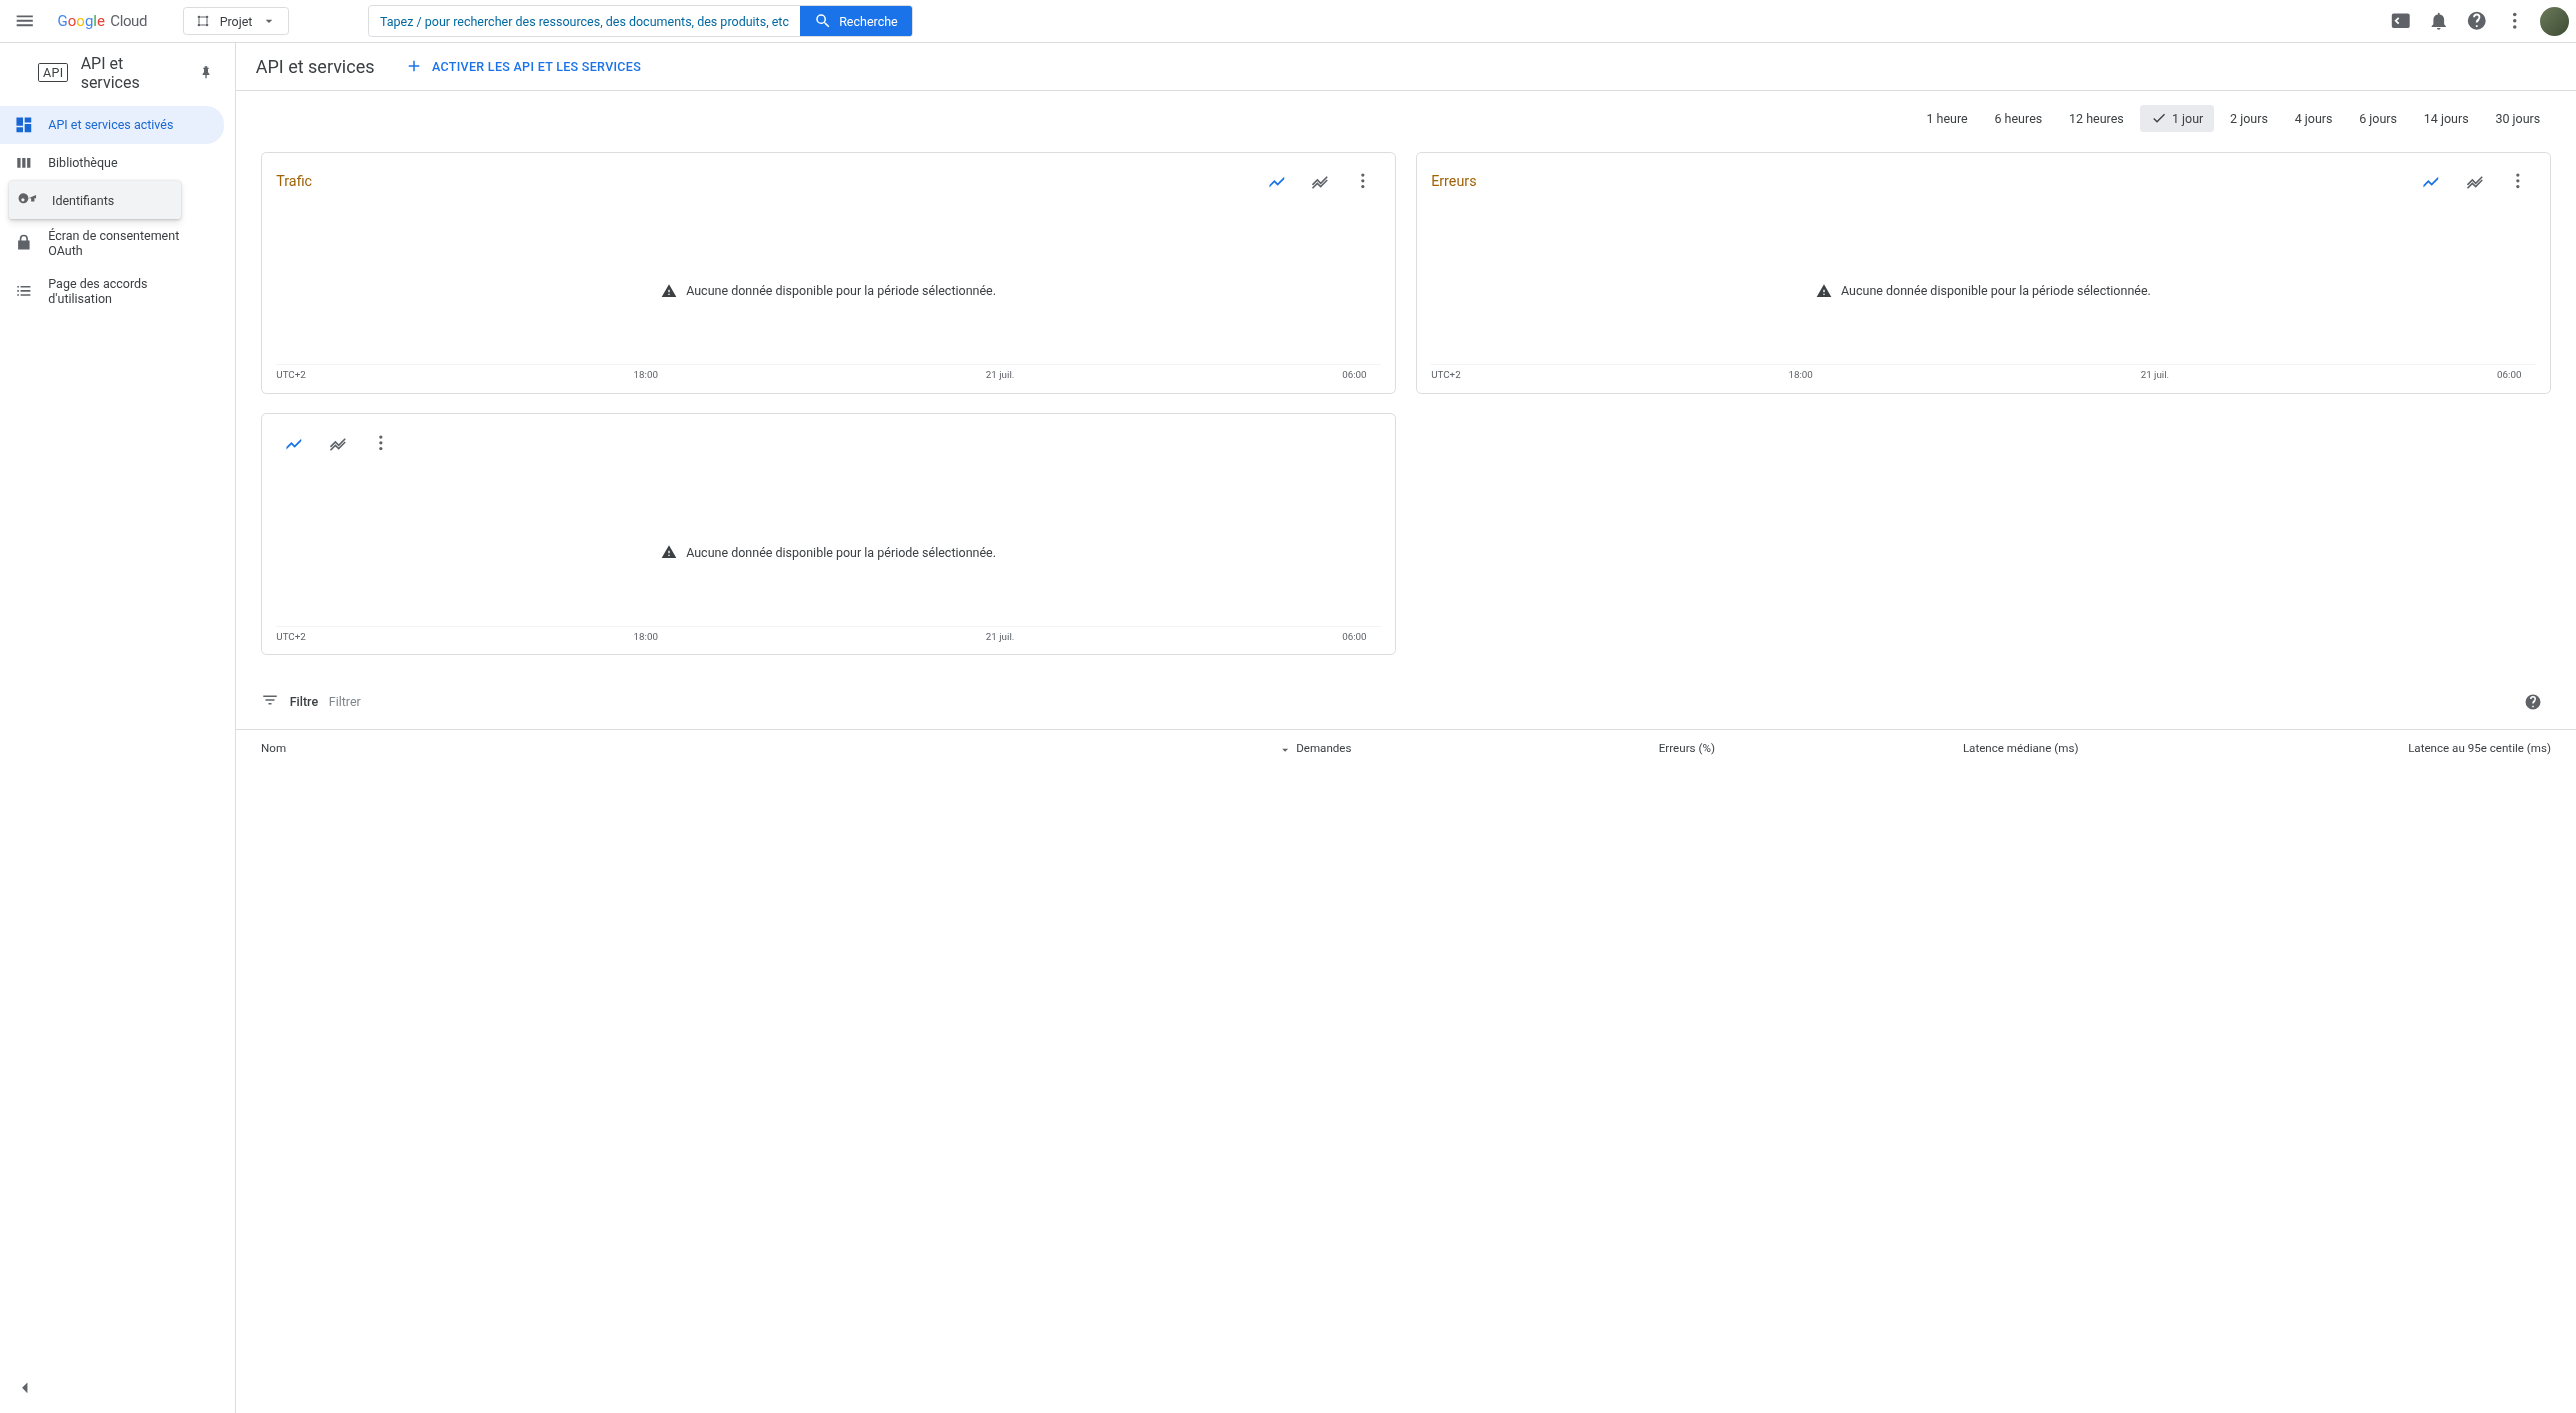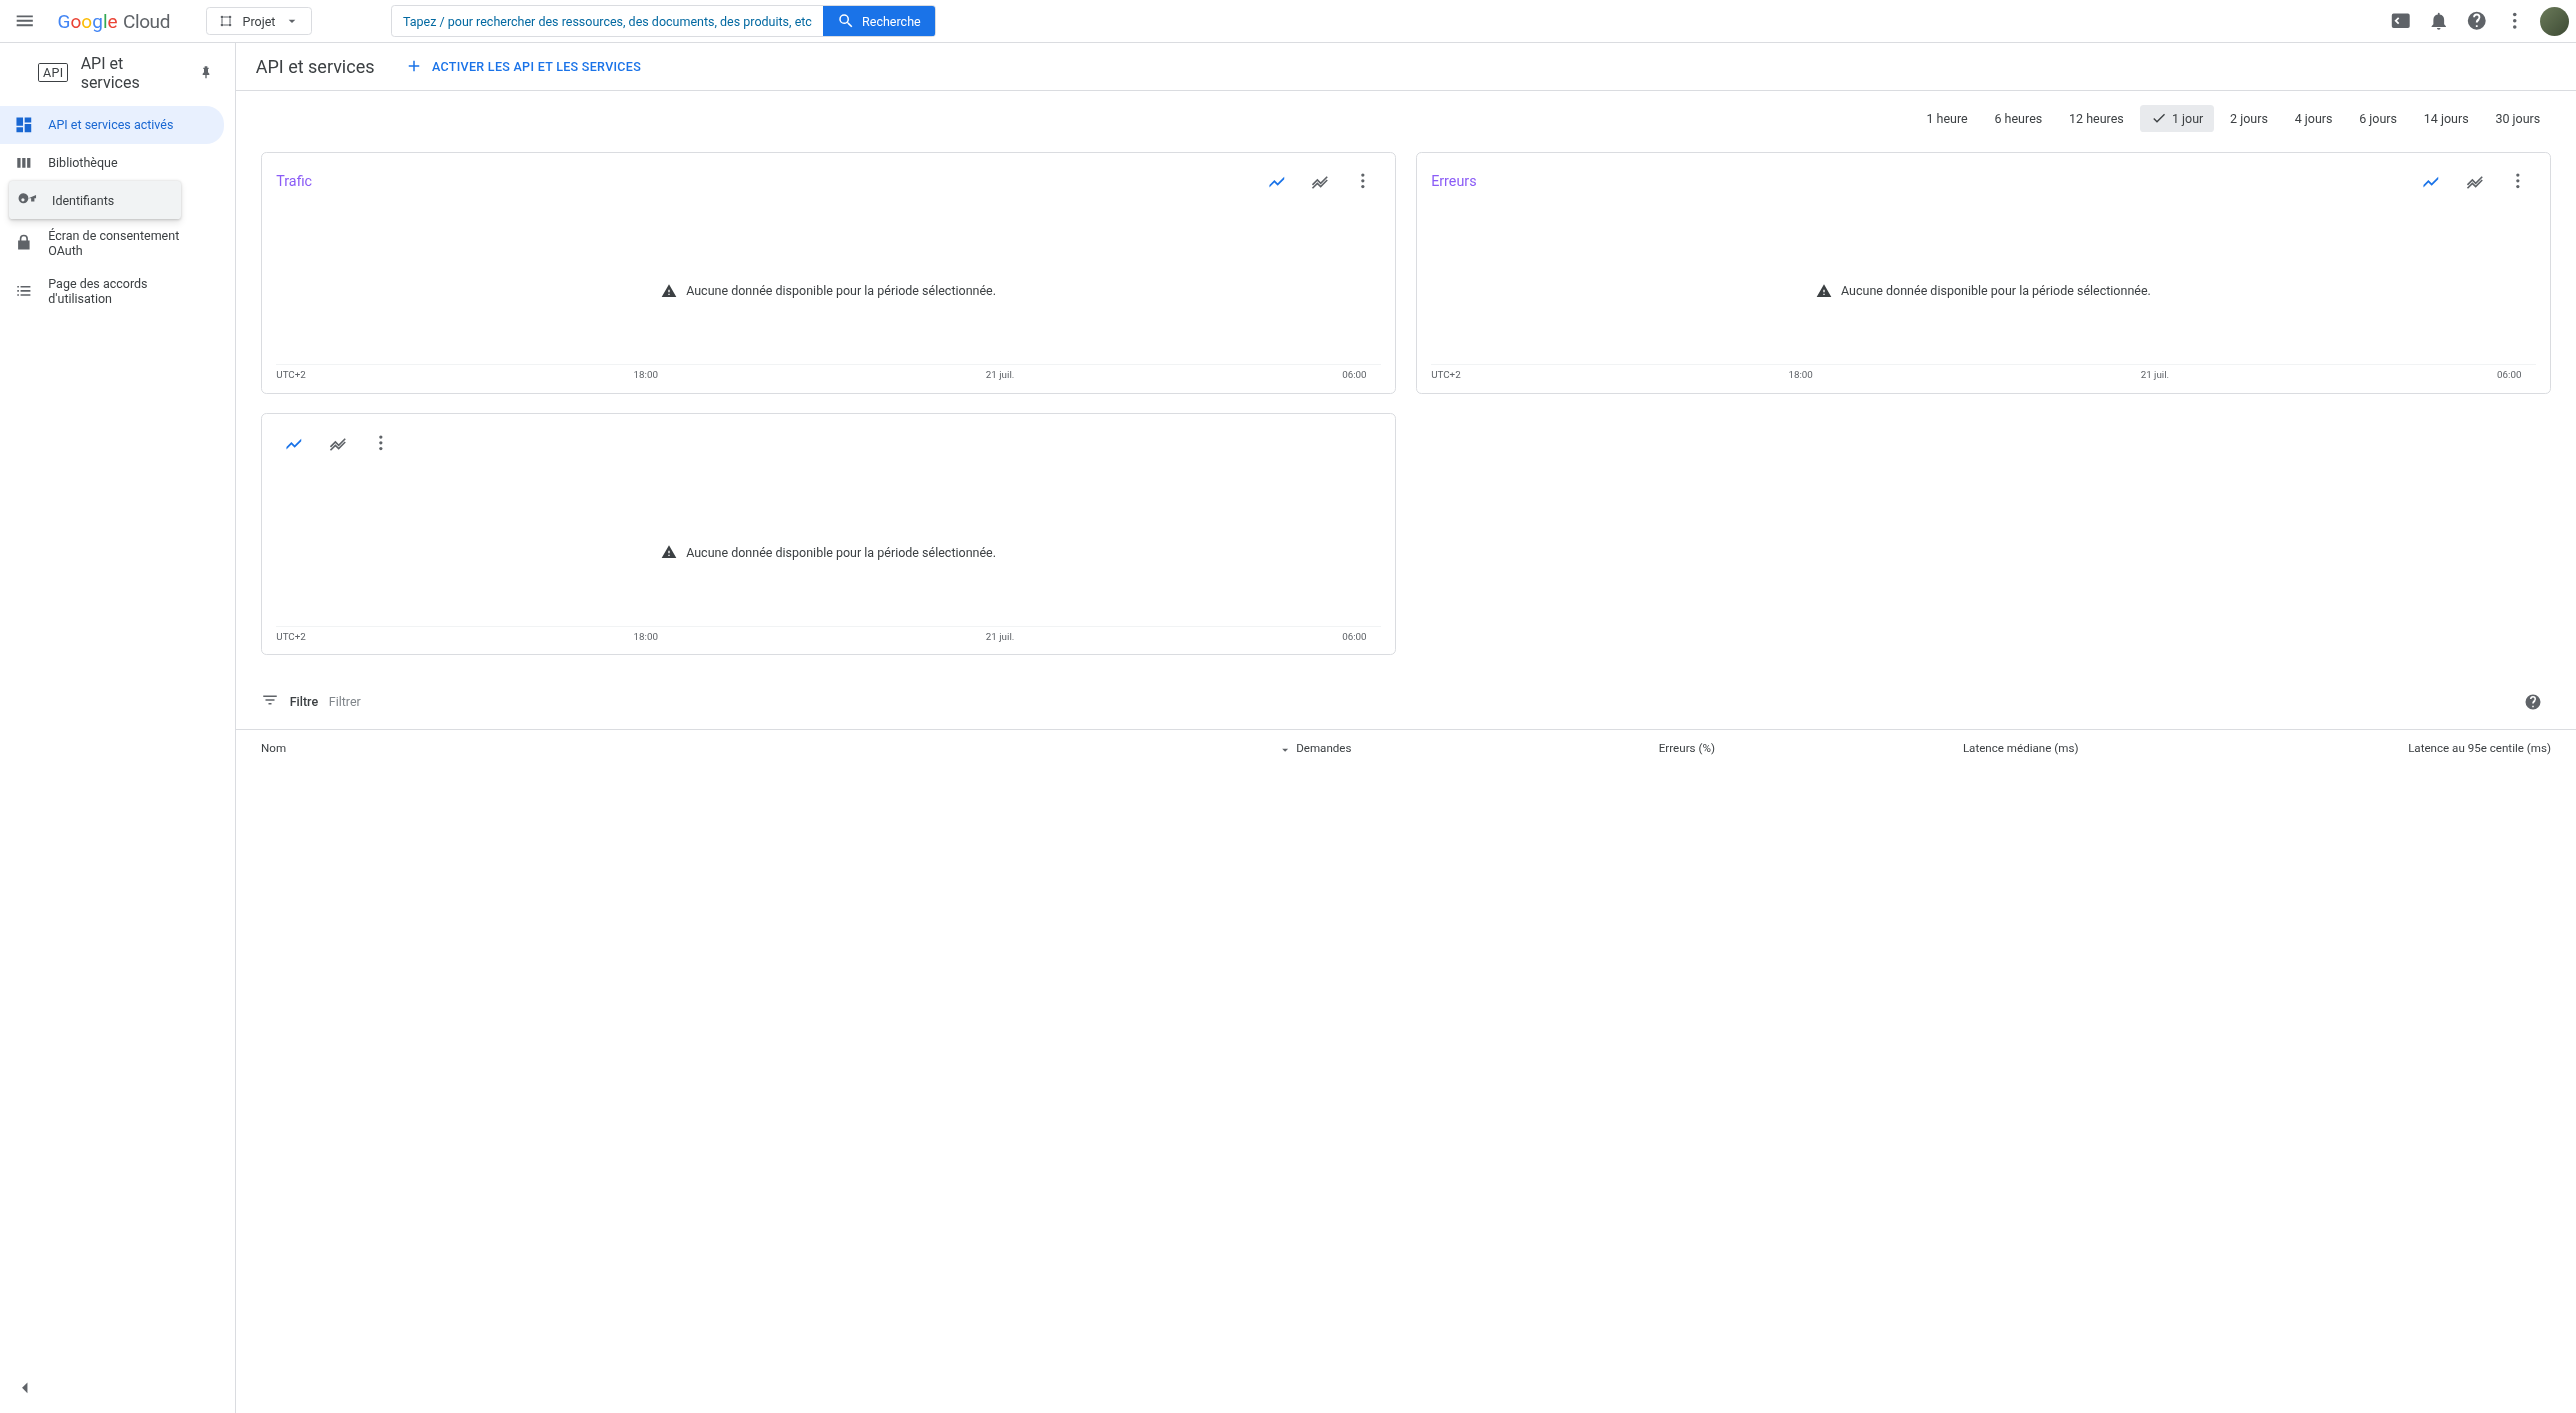--- a/index.html
+++ b/index.html
@@ -3,21 +3,21 @@
 <meta charset="utf-8">
 <style>
   * { box-sizing: border-box; margin: 0; padding: 0; }
   html, body { width: 100%; height: 100%; font-family: "Google Sans", Roboto, Arial, sans-serif; background: #fff; color: #3c4043; overflow: hidden; }
   body { display: flex; flex-direction: column; }
 
   
   .topbar { height: 43px; display: flex; align-items: center; padding: 0 7.2px; border-bottom: 0.9px solid #dadce0; gap: 7.2px; }
   .icon-btn { width: 36px; height: 36px; border-radius: 50%; display: flex; align-items: center; justify-content: center; cursor: pointer; color: #5f6368; flex-shrink: 0; }
   .icon-btn svg { width: 21.5px; height: 21.5px; fill: currentColor; }
-  .logo { display: flex; align-items: center; gap: 1.8px; font-size: 19px; color: #5f6368; padding: 0 7.2px; cursor: pointer; }
+  .logo { display: flex; align-items: center; gap: 1.8px; font-size: 15px; color: #5f6368; padding: 0 7.2px; cursor: pointer; }
   .logo .g1 { color: #4285F4; } .logo .g2 { color: #EA4335; } .logo .g3 { color: #FBBC05; } .logo .g4 { color: #4285F4; } .logo .g5 { color: #34A853; } .logo .g6 { color: #EA4335; }
   .logo .cloud { color: #5f6368; margin-left: 3.6px; font-weight: 400; letter-spacing: -0.4px; }
   .project-picker { display: flex; align-items: center; gap: 9px; padding: 5.4px 10.7px; border: 0.9px solid #dadce0; border-radius: 3.6px; margin-left: 21.5px; cursor: pointer; color: #3c4043; font-size: 12.5px; }
   .project-picker svg { width: 16px; height: 16px; fill: #5f6368; }
   .spacer-flex { flex: 1; }
   .searchbox { display: flex; align-items: center; height: 32px; border: 0.9px solid #dadce0; border-radius: 3.6px; margin-left: 72px; min-width: 519px; overflow: hidden; }
   .searchbox .placeholder { flex: 1; padding: 0 10.7px; color: #0369a1; font-size: 12.5px; white-space: nowrap; overflow: hidden; text-overflow: ellipsis; }
   .searchbox .search-btn { display: flex; align-items: center; gap: 7.2px; background: #1a73e8; color: #ffffff; height: 100%; padding: 0 14.3px; font-size: 12.5px; cursor: pointer; }
   .searchbox .search-btn svg { width: 18px; height: 18px; fill: #fff; }
   .topbar-right { display: flex; align-items: center; gap: 1.8px; margin-left: 10.7px; }
@@ -48,21 +48,21 @@
   .enable-btn svg { width: 18px; height: 18px; fill: #1a73e8; }
 
   .time-row { display: flex; justify-content: flex-end; padding: 14.3px 25px 0; gap: 5.4px; flex-wrap: wrap; }
   .time-chip { padding: 5.4px 10.7px; font-size: 12.5px; color: #3c4043; border-radius: 3.6px; cursor: pointer; display: flex; align-items: center; gap: 5.4px; }
   .time-chip.selected { background: #e8eaed; }
   .time-chip.selected svg { width: 16px; height: 16px; fill: #3c4043; }
 
   .charts-grid { display: grid; grid-template-columns: 1fr 1fr; gap: 19.7px; padding: 19.7px 25px; }
   .card { border: 0.9px solid #dadce0; border-radius: 5.4px; display: flex; flex-direction: column; min-height: 242px; }
   .card-header { display: flex; align-items: center; padding: 10.7px 14.3px; gap: 7.2px; }
-  .card-title { font-size: 14.3px; color: #8b5cf6; flex: 1; }
+  .card-title { font-size: 14.3px; color: #a16207; flex: 1; }
   .card-toggle, .card-menu { color: #3c4043; display: flex; align-items: center; }
   .card-toggle svg, .card-menu svg { width: 19.7px; height: 19.7px; fill: #5f6368; }
   .card-toggle.active svg { fill: #1a73e8; }
   .card-body { flex: 1; display: flex; align-items: center; justify-content: center; position: relative; padding: 7.2px 14.3px 0; }
   .no-data { display: flex; align-items: center; gap: 9px; color: #3c4043; font-size: 12.5px; }
   .no-data svg { width: 16px; height: 16px; fill: #3c4043; }
   .axis { display: flex; justify-content: space-between; font-size: 9.8px; color: #5f6368; padding: 3.6px 14.3px 12.5px; border-top: 0.9px solid #f1f3f4; margin: 0 14.3px; }
   .axis span:first-child { margin-left: -14.3px; }
 
   

